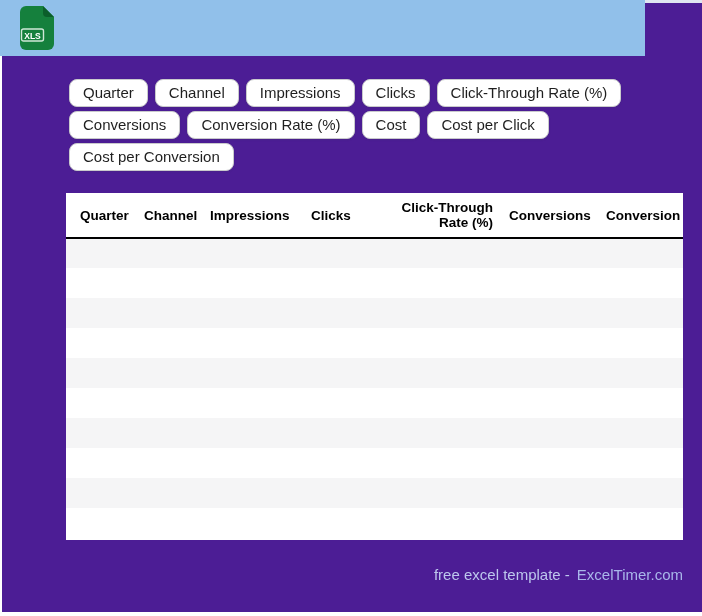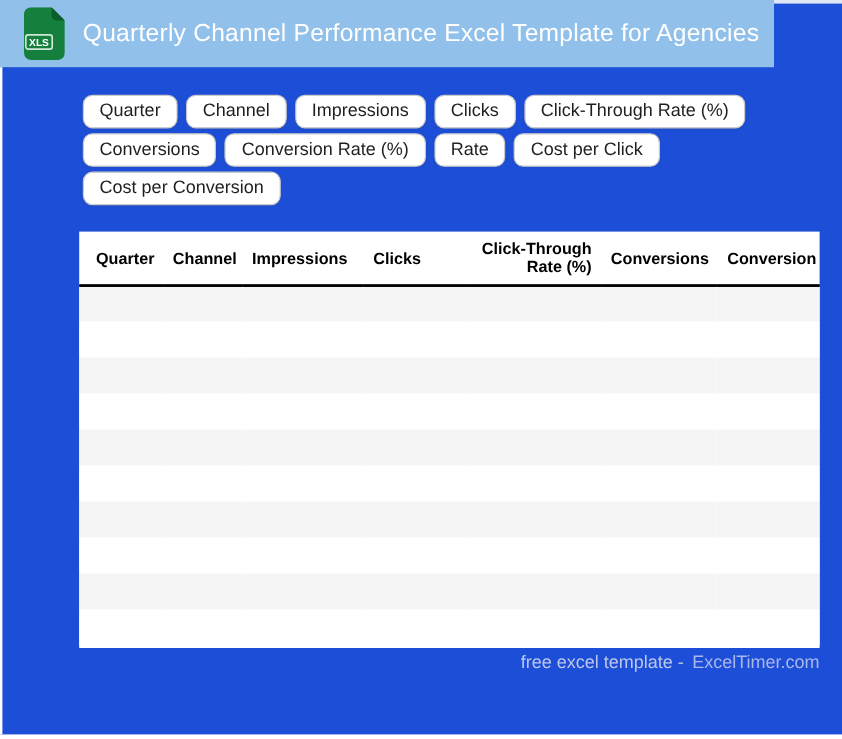--- a/index.html
+++ b/index.html
@@ -7,21 +7,21 @@
   body {
     width: 702px; height: 616px;
     background: #ffffff;
     font-family: "Liberation Sans", sans-serif;
     overflow: hidden;
     position: relative;
   }
   .page {
     position: relative;
     width: 702px; height: 612px;
-    background: #1d4ed8;
+    background: #4c1d95;
   }
   
   .header-bar {
     position: absolute; left: 0; top: 0;
     width: 645px; height: 56px;
     background: #91c0ea;
     display: flex; align-items: center;
     padding-left: 20px;
   }
   .topright-strip {
@@ -77,21 +77,21 @@
     font-size: 13.5px; font-weight: 700; color: #000000;
     padding: 0 8px;
   }
   thead th.col1 { padding-left: 14px; }
   thead th.col7 { white-space: nowrap; }
   tbody td { height: 30px; padding: 0; }
   tbody tr:nth-child(odd)  { background: #f5f5f6; }
   tbody tr:nth-child(even) { background: #ffffff; }
   
   .footer {
-    position: absolute; top: 544px; right: 19px;
+    position: absolute; top: 566px; right: 19px;
     font-size: 15px; color: #bdc7ed;
     display: flex; align-items: baseline; justify-content: center;
   }
   .brand {
     font-weight: 400; color: #a9b7ea;
     text-decoration: none; margin-left: 7px;
     cursor: pointer;
   }
 </style>
 </head>
@@ -101,33 +101,32 @@
 
   <div class="header-bar">
     <span class="file-icon">
       <svg width="34" height="44" viewBox="0 0 34 44" aria-hidden="true">
         <path d="M6 0 h17 l11 11 v27 a6 6 0 0 1 -6 6 H6 a6 6 0 0 1 -6 -6 V6 a6 6 0 0 1 6 -6 z" fill="#15803d"></path>
         <path d="M23 0 l11 11 h-7 a4 4 0 0 1 -4 -4 z" fill="#0b5e2b"></path>
         <rect x="1.5" y="23" width="22" height="12" rx="2" fill="#15803d" stroke="#cfe7d8" stroke-width="1.4"></rect>
         <text x="12.5" y="32.5" text-anchor="middle" font-family="Liberation Sans, sans-serif" font-size="8.5" font-weight="700" fill="#ffffff">XLS</text>
       </svg>
     </span>
-    <h1 class="title">Quarterly Channel Performance Excel Template for Agencies</h1>
   </div>
   <div class="topright-strip"></div>
 
   <div class="tags" id="tags">
       <button class="chip">Quarter</button>
       <button class="chip">Channel</button>
       <button class="chip">Impressions</button>
       <button class="chip">Clicks</button>
       <button class="chip">Click-Through Rate (%)</button>
       <button class="chip">Conversions</button>
       <button class="chip">Conversion Rate (%)</button>
-      <button class="chip">Rate</button>
+      <button class="chip">Cost</button>
       <button class="chip">Cost per Click</button>
       <button class="chip">Cost per Conversion</button>
     </div>
 
   <div class="table-wrap">
     <table class="data-table">
       <colgroup id="cols">
           <col style="width: 70px;">
           <col style="width: 66px;">
           <col style="width: 101px;">

